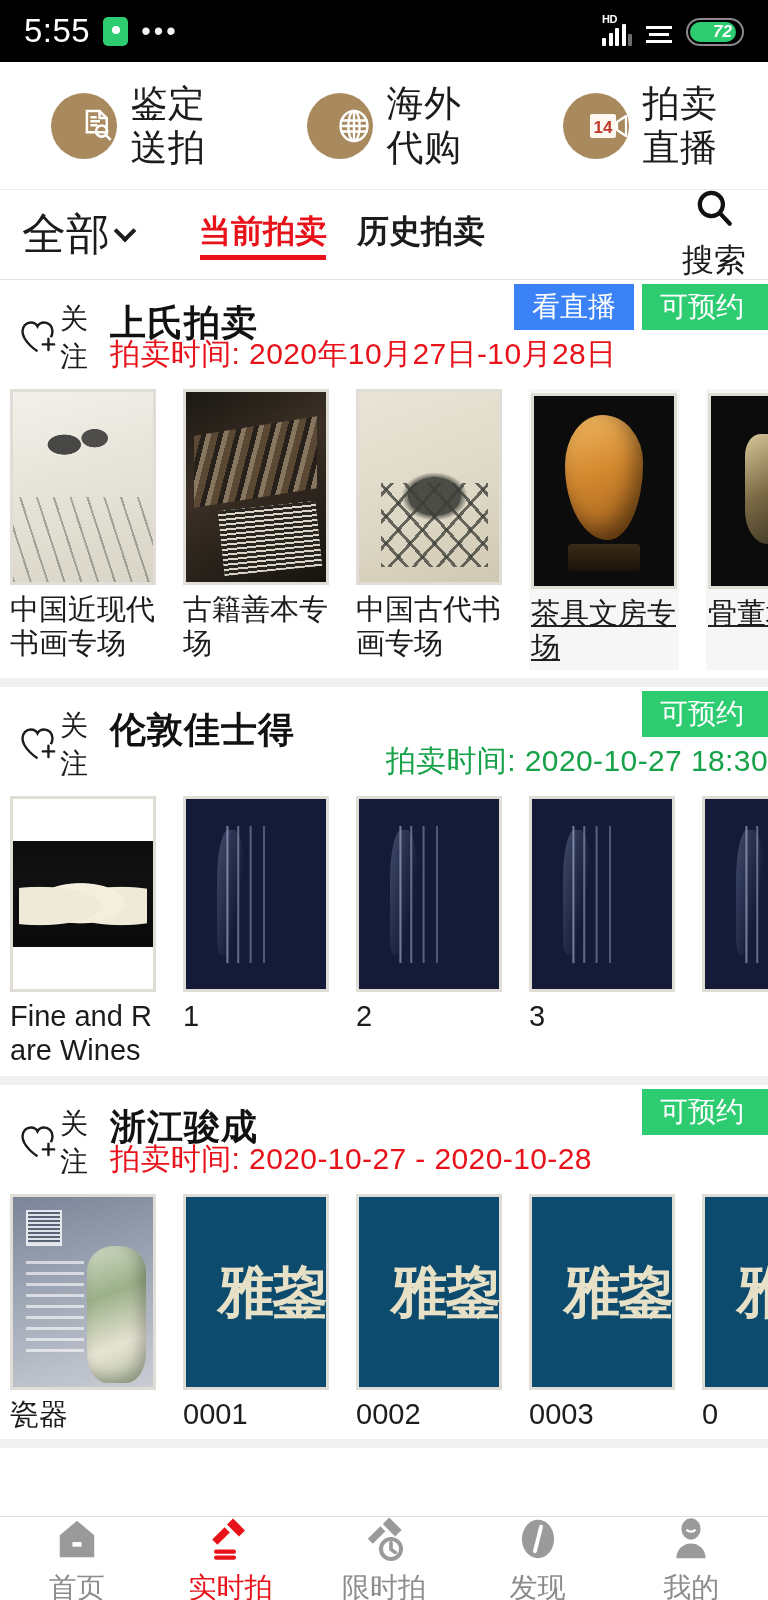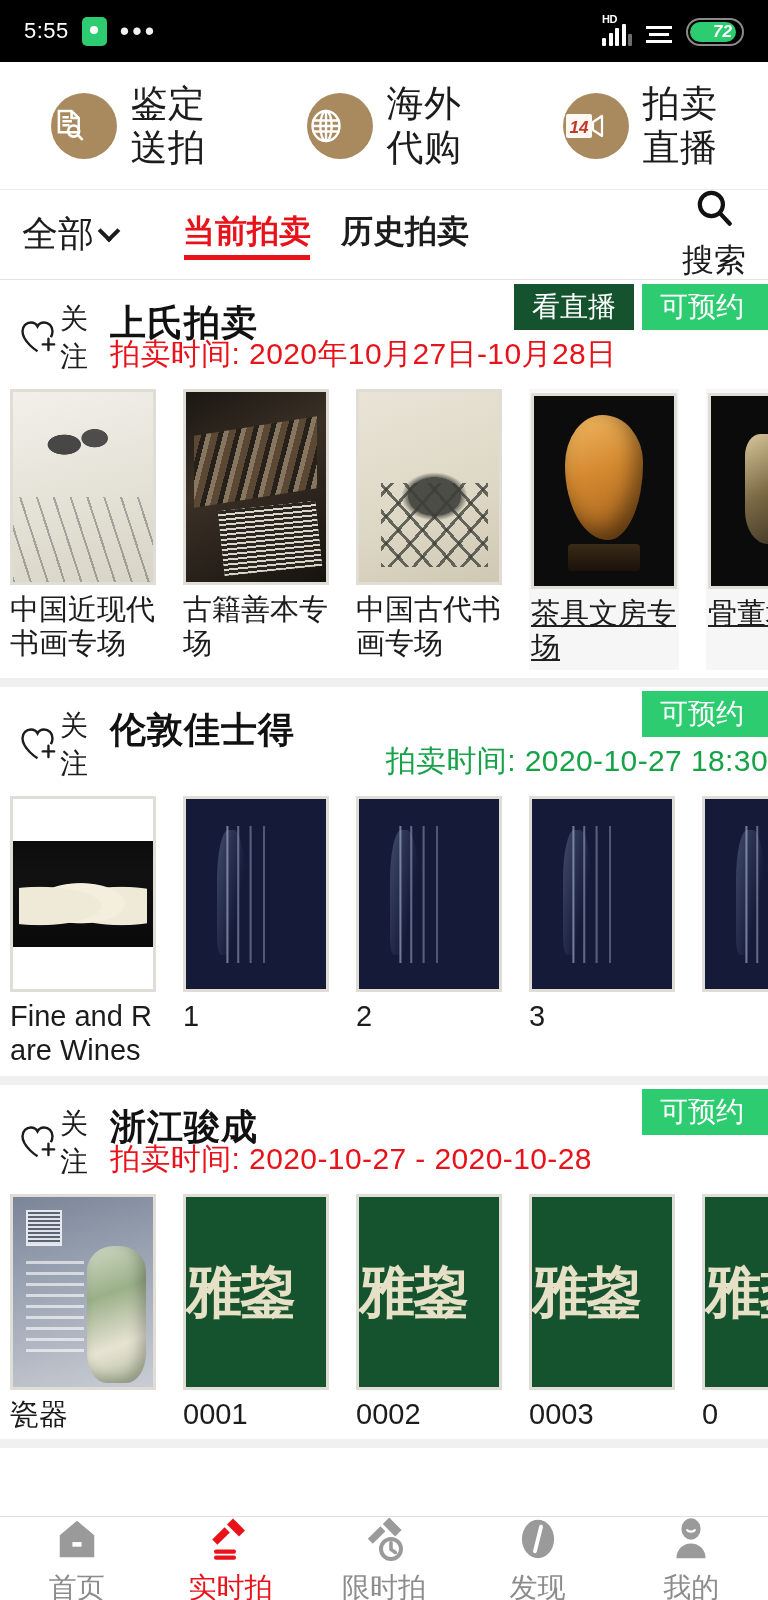--- a/index.html
+++ b/index.html
@@ -12,21 +12,21 @@
   }
   .phone{ position:relative; width:768px; height:1600px; background:#fff; }
 
   
   .statusbar{
     height:62px; background:#000; color:#fff;
     display:flex; align-items:center; justify-content:space-between;
     padding:0 24px;
   }
   .sb-left{ display:flex; align-items:center; gap:13px; }
-  .sb-time{ font-size:22px; font-weight:400; letter-spacing:0.5px; }
+  .sb-time{ font-size:33px; font-weight:400; letter-spacing:0.5px; }
   .sb-loc{
     width:25px;height:29px;background:#2ecc71;border-radius:5px;
     display:flex;align-items:center;justify-content:center;
   }
   .sb-loc i{ width:8px;height:8px;border-radius:50%;background:#fff;display:block;margin-top:-2px;}
   .sb-dots{ font-size:27px; letter-spacing:3px; color:#f2f2f2; line-height:12px;}
   .sb-right{ display:flex; align-items:flex-end; gap:14px; }
   .hd-sig{ position:relative; display:flex; align-items:flex-end; gap:2.5px; height:30px;}
   .hd-sig .hd{ position:absolute; top:-3px; left:0; font-size:11px; font-weight:700; letter-spacing:-.5px;}
   .hd-sig b{ display:block; width:4px; background:#fff; border-radius:1px;}
@@ -53,53 +53,52 @@
   }
 
   
   .quick{
     display:flex; height:128px; align-items:center;
     background:#fff; border-bottom:1px solid #ededed;
   }
   .quick-item{ flex:1; display:flex; align-items:center; justify-content:center; gap:14px; }
   .qi-icon{
     width:66px;height:66px;border-radius:50%;
-    background:#a98a5e; display:flex;align-items:center;justify-content:flex-start;
+    background:#a98a5e; display:flex;align-items:center;justify-content:flex-end;
     flex:0 0 auto;
-    font-style:italic;
   }
   .qi-label{ font-size:37px; line-height:1.18; color:#1c1c1c; letter-spacing:.5px;}
   .qi-label span{display:block;}
 
   
   .filterbar{
     height:90px; display:flex; align-items:center; background:#fff;
     border-bottom:1px solid #e3e3e3; position:relative; padding:0 22px;
   }
-  .fb-all{ display:flex; align-items:center; gap:7px; font-size:36px; color:#1c1c1c; }
+  .fb-all{ display:flex; align-items:center; gap:7px; font-size:44px; color:#1c1c1c; }
   .chev{ width:16px;height:16px;border-right:4px solid #1c1c1c;border-bottom:4px solid #1c1c1c;
          transform:rotate(45deg); margin-top:-8px;}
   .fb-tabs{ display:flex; gap:30px; margin-left:66px; align-items:flex-end; }
   .fb-tab{ font-size:32px; font-weight:700; color:#1c1c1c; position:relative; padding-bottom:6px;}
   .fb-tab.active{ color:#e8131a; }
   .fb-tab.active::after{
     content:""; position:absolute; left:1px; right:1px; bottom:0; height:5px; background:#e8131a;
   }
   .fb-search{ margin-left:auto; display:flex; align-items:center; gap:10px;flex-direction:column;}
   .fb-search .stxt{ font-size:32px; color:#1c1c1c; }
 
   
   .section{ border-bottom:9px solid #f0f0f0; background:#fff; padding-bottom:2px;}
   .sec-head{ position:relative; padding:16px 0 4px 0; }
   .badges{ position:absolute; right:0; top:4px; display:flex; gap:8px; }
   .badge{
     font-size:28px; color:#fff; padding:9px 18px; line-height:1;
     display:flex;align-items:center;
   }
-  .badge.live{ background:#14532d; }
+  .badge.live{ background:#3b82f6; }
   .badge.book{ background:#2ecc71; padding-right:24px; }
   .sec-title-row{ display:flex; align-items:center; padding-left:18px; }
   .fav{
     width:84px; flex:0 0 auto; display:flex; 
     align-items:center; justify-content:center; margin-right:8px;font-family:Liberation Serif, serif;
   }
   .fav-label{ font-size:28px; color:#1c1c1c; margin-top:4px; }
   .sec-name{ font-size:36px; font-weight:700; color:#111; letter-spacing:1px; margin-bottom:26px;}
   .sec-meta{ font-size:30px; padding-left:110px; margin-top:-42px; letter-spacing:.4px;}
   .sec-meta.red{ color:#e8131a; }
@@ -208,21 +207,21 @@
     position:absolute; left:9%; top:30%; width:42%; height:52%;
     background:repeating-linear-gradient(0deg,rgba(255,255,255,.8) 0 3px,transparent 3px 11px);
     opacity:.75;
   }
   .art-poster .vase{
     position:absolute; right:5%; bottom:2%; width:42%; height:72%;
     background:linear-gradient(160deg,#cfd9c4 0%,#9bb089 35%,#e7e3d3 70%,#b6c3a4 100%);
     border-radius:46% 46% 34% 34% / 18% 18% 22% 22%;
     box-shadow:inset -6px -6px 14px rgba(0,0,0,.25);
   }
-  .art-ph{ background:#14532d; display:flex;align-items:center;justify-content:flex-start;}
+  .art-ph{ background:#0c4a6e; display:flex;align-items:center;justify-content:flex-end;}
   .art-ph span{
     font-size:56px; color:#e6e0c6; font-family:"DejaVu Serif",serif;
     line-height:.92; text-align:center; letter-spacing:-2px; font-weight:700;
   }
 
   
   .bottomnav{
     position:absolute; left:0; bottom:0; width:768px; height:84px;
     background:#fff; border-top:1px solid #e0e0e0;
     display:flex; align-items:center;

